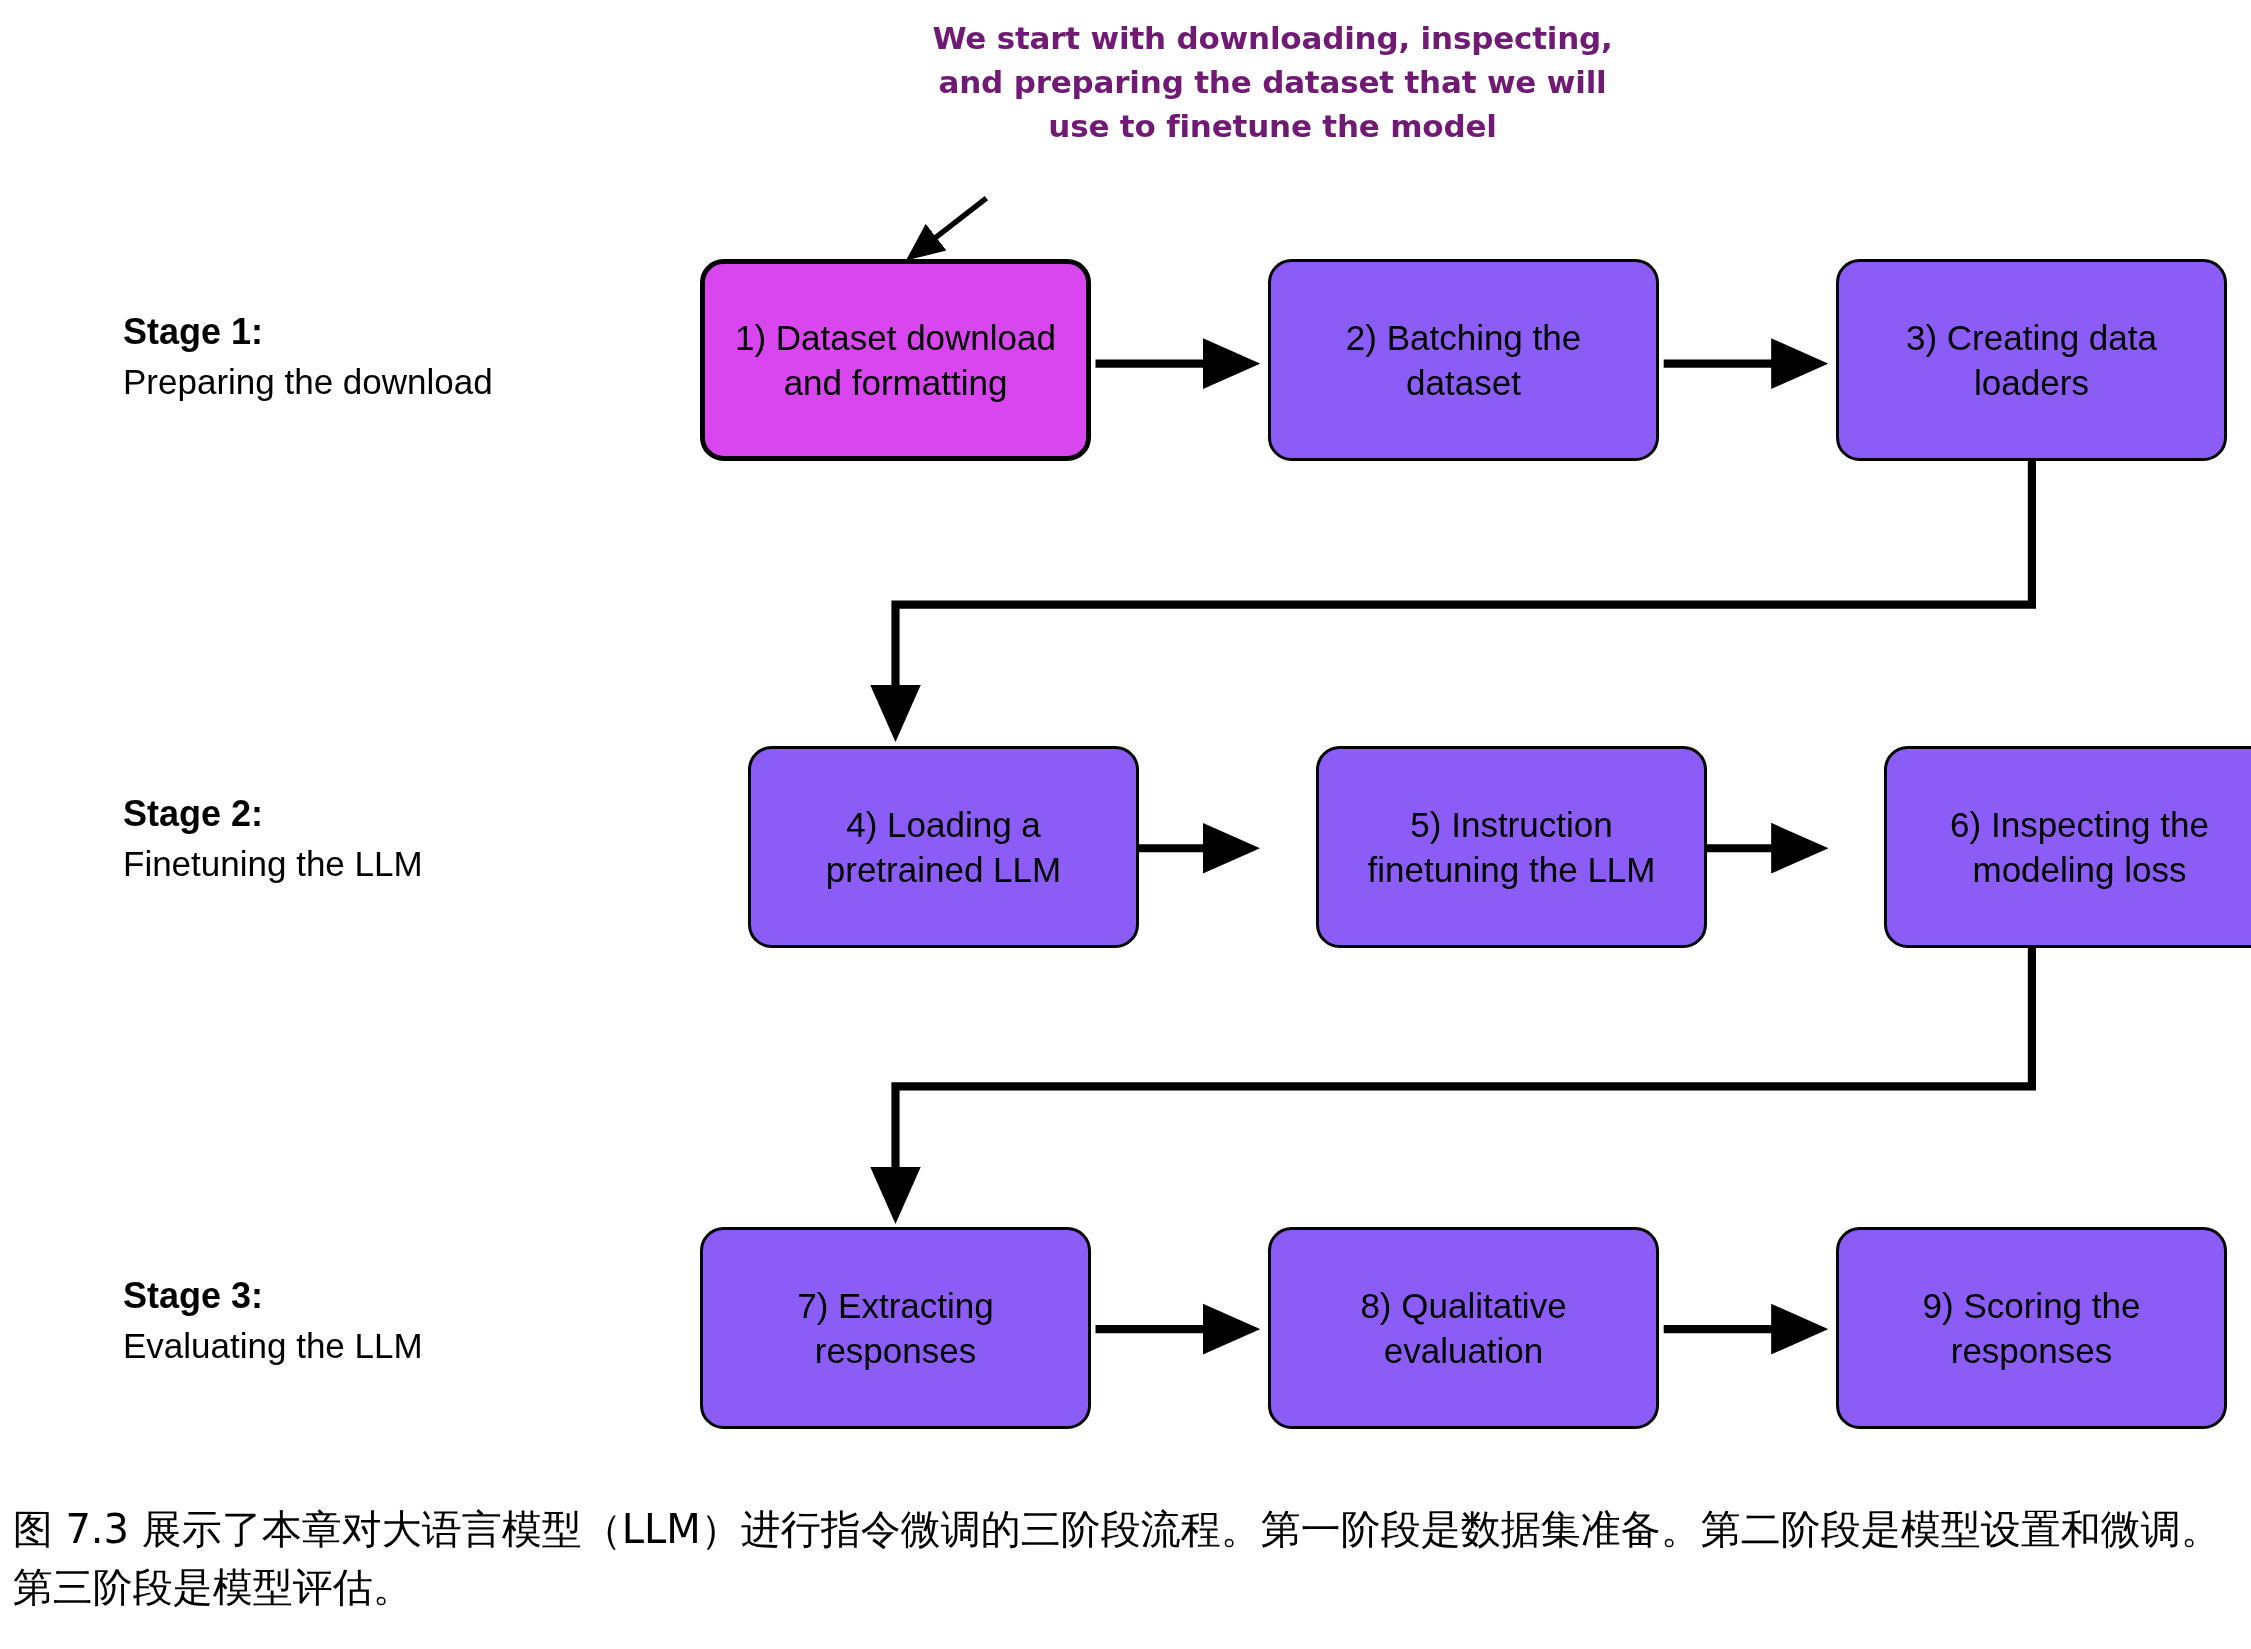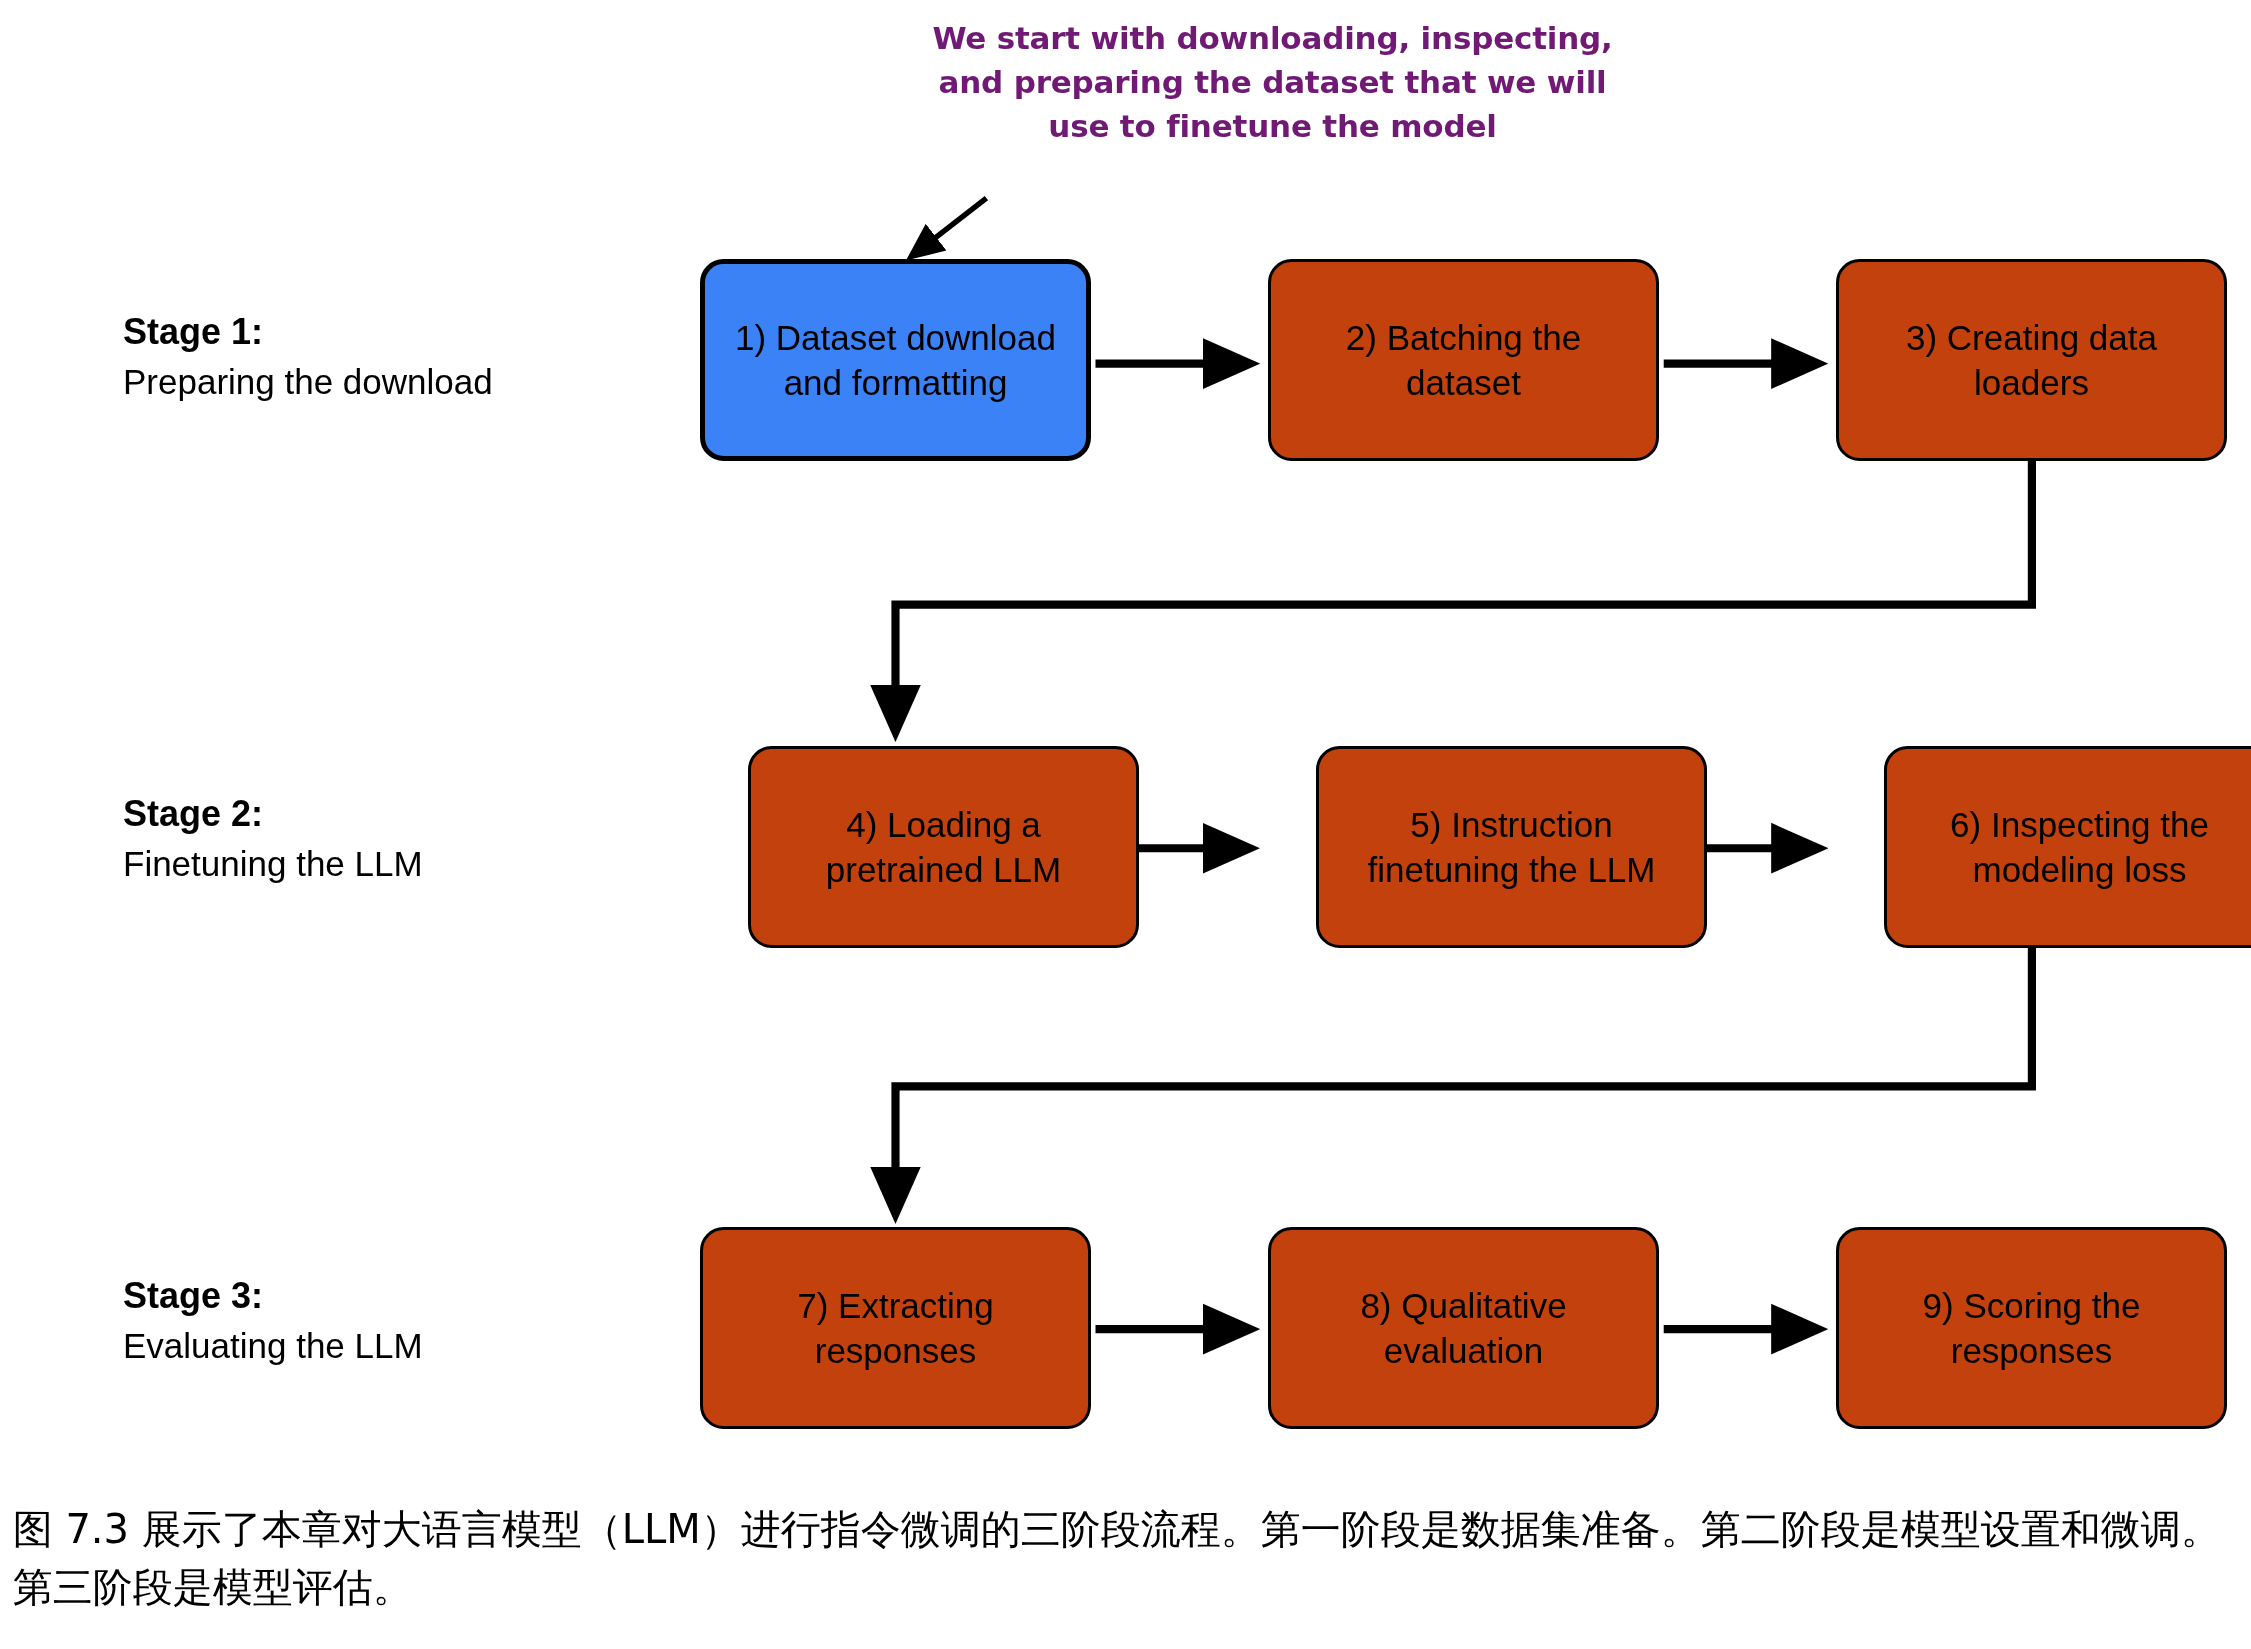--- a/index.html
+++ b/index.html
@@ -59,33 +59,33 @@
   #stage-1-label { top: 309px; }
   #stage-2-label { top: 791px; }
   #stage-3-label { top: 1273px; }
 
   
   .node {
     position: absolute;
     box-sizing: border-box;
     border: 3.6px solid #000000;
     border-radius: 23.6px;
-    background: #c2410c;
+    background: #8b5cf6;
     display: flex;
     align-items: center;
     justify-content: center;
     text-align: center;
     font-size: 35px;
     line-height: 1.3;
     padding: 7.3px 12.7px;
     width: 391px;
     height: 202px;
   }
   .node.highlight {
-    background: #3b82f6;
+    background: #d946ef;
     border-width: 5.5px;
   }
 
   
   .col-1 { left: 700px; }
   .col-2 { left: 1268px; }
   .col-3 { left: 1836px; }
 
   .row-1 { top: 259px; }
   .row-2 { top: 746px; margin-left: 48px; }

